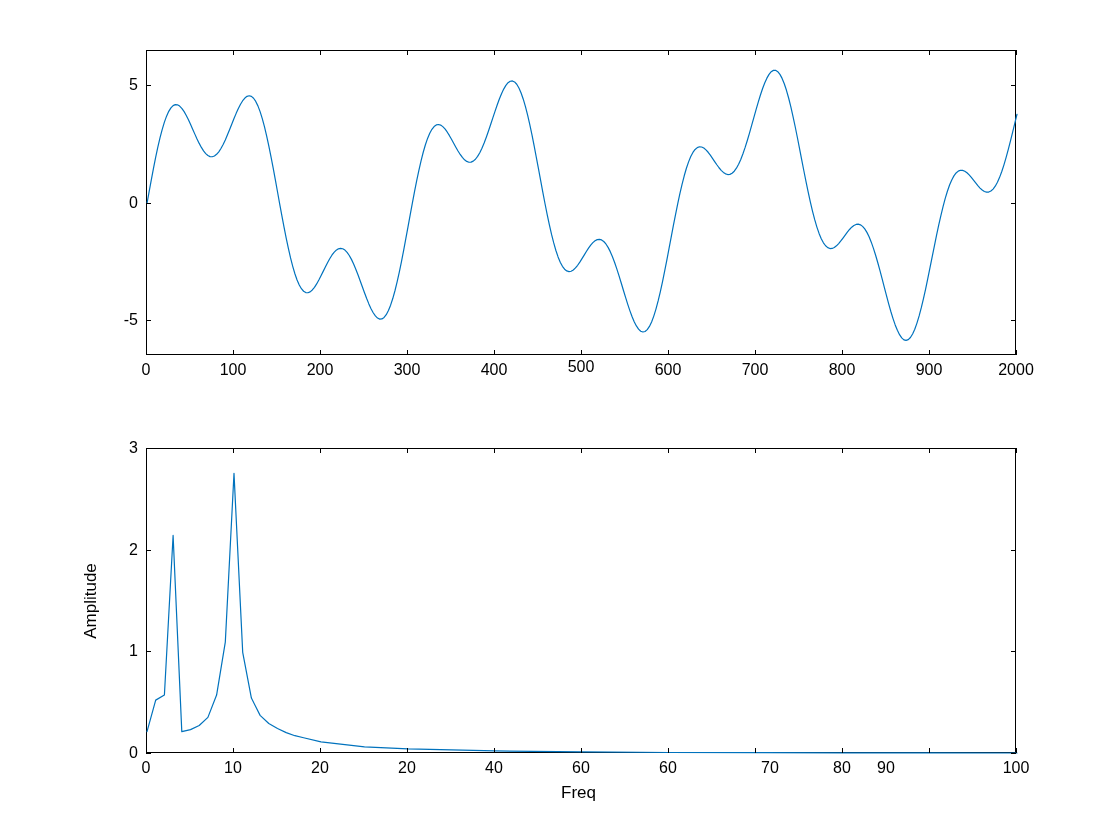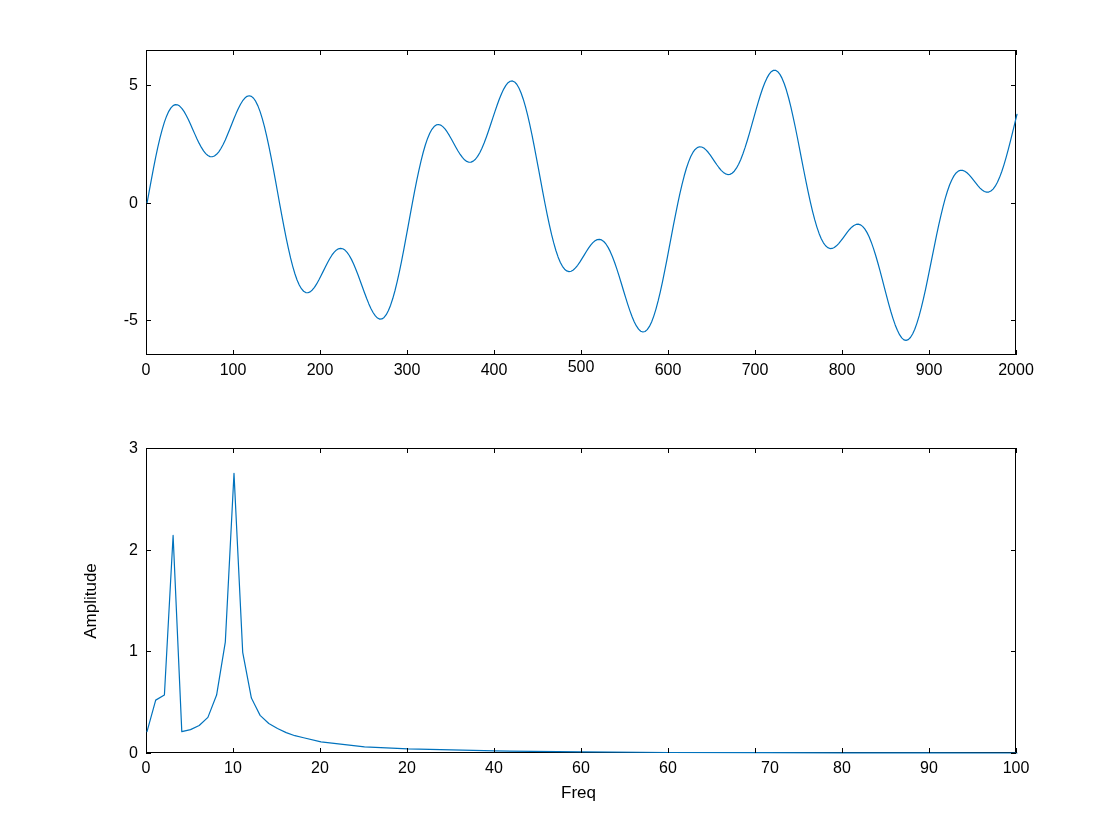--- a/index.html
+++ b/index.html
@@ -140,21 +140,21 @@
     <div class="tick-mark" style="left: 668px; top: 448px; width: 1px; height: 5px;"></div>
     <div class="tick-label x-tick-label" style="left: 668px; top: 759px;">60</div>
     <div class="tick-mark" style="left: 755px; top: 748px; width: 1px; height: 5px;"></div>
     <div class="tick-mark" style="left: 755px; top: 448px; width: 1px; height: 5px;"></div>
     <div class="tick-label x-tick-label" style="left: 755px; top: 759px; margin-left: 15px;">70</div>
     <div class="tick-mark" style="left: 842px; top: 748px; width: 1px; height: 5px;"></div>
     <div class="tick-mark" style="left: 842px; top: 448px; width: 1px; height: 5px;"></div>
     <div class="tick-label x-tick-label" style="left: 842px; top: 759px;">80</div>
     <div class="tick-mark" style="left: 929px; top: 748px; width: 1px; height: 5px;"></div>
     <div class="tick-mark" style="left: 929px; top: 448px; width: 1px; height: 5px;"></div>
-    <div class="tick-label x-tick-label" style="left: 929px; top: 759px;">90</div>
+    <div class="tick-label x-tick-label" style="left: 886px; top: 759px;">90</div>
     <div class="tick-mark" style="left: 1016px; top: 748px; width: 1px; height: 5px;"></div>
     <div class="tick-mark" style="left: 1016px; top: 448px; width: 1px; height: 5px;"></div>
     <div class="tick-label x-tick-label" style="left: 1016px; top: 759px;">100</div>
     <div class="tick-mark" style="left: 146px; top: 753px; width: 5px; height: 1px;"></div>
     <div class="tick-mark" style="left: 1011px; top: 753px; width: 5px; height: 1px;"></div>
     <div class="tick-label y-tick-label" style="right: 982px; top: 753px;">0</div>
     <div class="tick-mark" style="left: 146px; top: 651.333px; width: 5px; height: 1px;"></div>
     <div class="tick-mark" style="left: 1011px; top: 651.333px; width: 5px; height: 1px;"></div>
     <div class="tick-label y-tick-label" style="right: 982px; top: 651.333px;">1</div>
     <div class="tick-mark" style="left: 146px; top: 549.667px; width: 5px; height: 1px;"></div>

